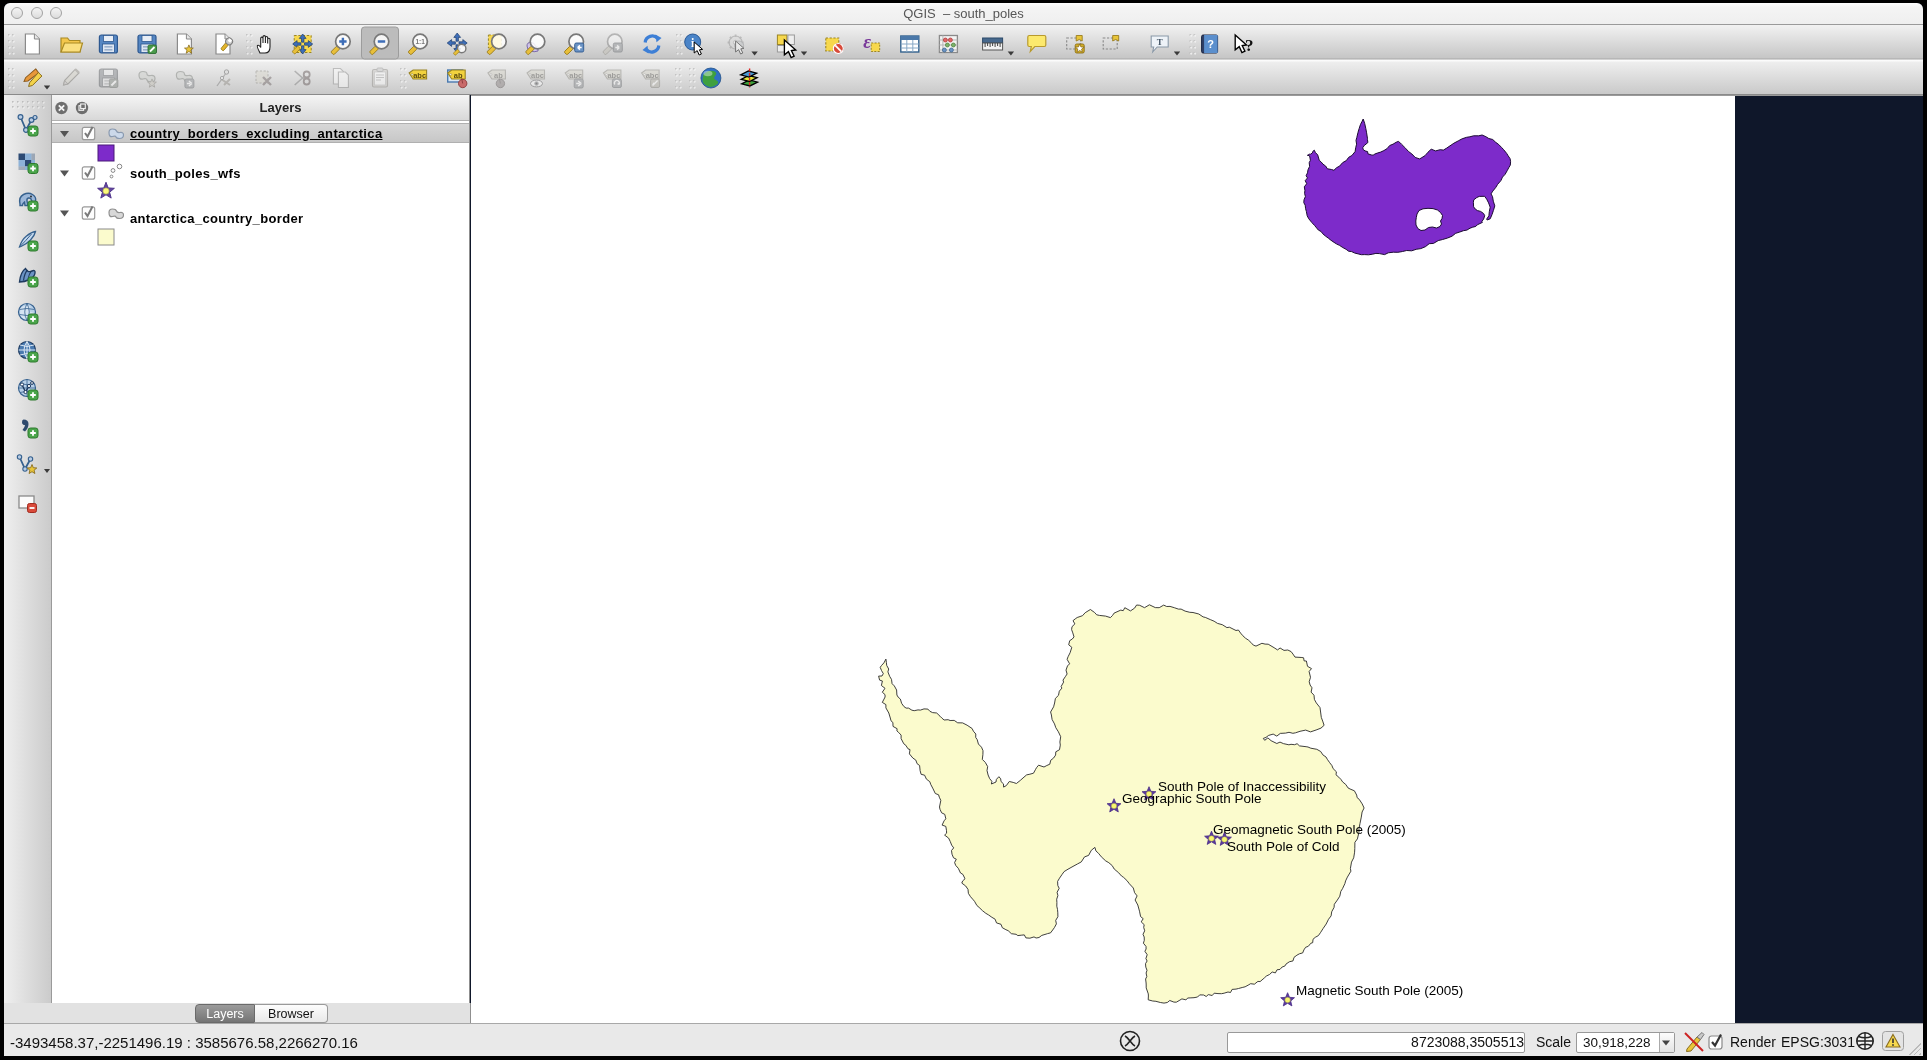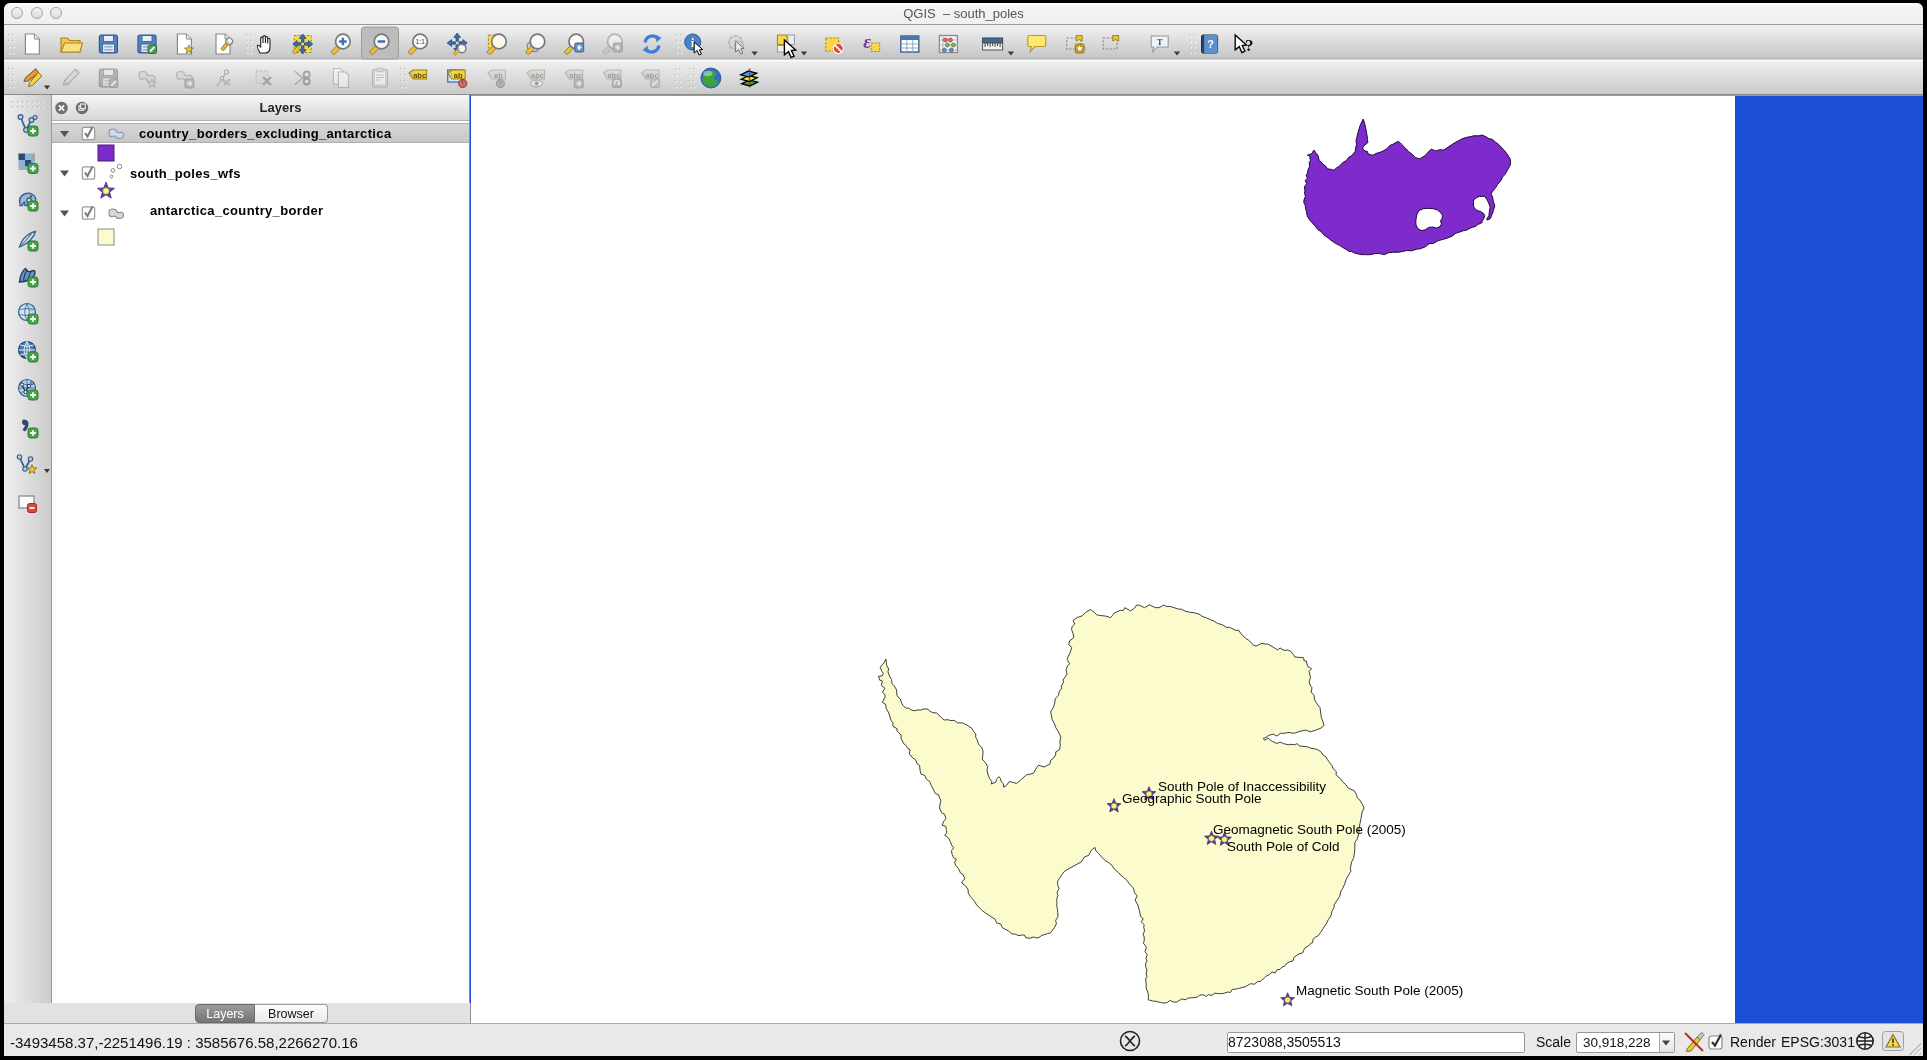--- a/index.html
+++ b/index.html
@@ -1,17 +1,17 @@
 <!DOCTYPE html>
 <html><head><meta charset="utf-8">
 <style>
 html,body{margin:0;padding:0;width:1927px;height:1060px;background:#000;overflow:hidden;}
 *{box-sizing:border-box;}
 body{font-family:"Liberation Sans",sans-serif;-webkit-font-smoothing:antialiased;}
-#win{position:absolute;left:4px;top:3px;width:1919px;height:1053px;background:#1d4ed8;border-radius:6px 6px 0 0;overflow:hidden;}
+#win{position:absolute;left:4px;top:3px;width:1919px;height:1053px;background:#0f172a;border-radius:6px 6px 0 0;overflow:hidden;}
 #titlebar{position:absolute;left:0;top:0;width:100%;height:22px;background:linear-gradient(#fdfdfd,#f4f4f4 20%,#efefef);border-bottom:1px solid #9a9a9a;}
 .tl{position:absolute;top:4px;width:12px;height:12px;border-radius:50%;border:1px solid #a2a2a2;background:linear-gradient(#f4f4f4,#dcdcdc);}
 #title{position:absolute;top:0;left:0;width:100%;text-align:center;font-size:13px;line-height:21px;color:#565656;}
 #toolbars{position:absolute;left:0;top:22px;width:100%;height:70px;background:linear-gradient(#f2f2f2 0px,#c6c6c6 33px,#a8a8a8 34px,#fbfbfb 35px,#fbfbfb 36px,#eeeeee 37px,#c8c8c8 70px);}
 
 #tbbot{position:absolute;left:0;top:91px;width:100%;height:1px;background:#8a8a8a;}
 #dock{position:absolute;left:0;top:92px;width:48px;height:908px;background:linear-gradient(90deg,#efefef,#cbcbcb);border-right:1px solid #9a9a9a;}
 #panel{position:absolute;left:48px;top:92px;width:418px;height:908px;background:#fff;border-right:1px solid #8f8f8f;}
 #panelhead{position:absolute;left:0;top:0;width:100%;height:26px;background:linear-gradient(#f5f5f5,#d8d8d8);border-bottom:1px solid #b0b0b0;}
 #paneltitle{position:absolute;top:0;left:20px;width:100%;text-align:center;font-size:13px;font-weight:600;line-height:25px;color:#222;}
@@ -610,23 +610,23 @@
         <circle cx="67.5" cy="71.5" r="2.3" fill="#fff" stroke="#888" stroke-width="1"></circle>
         <circle cx="59.5" cy="81.5" r="1.4" fill="#fff" stroke="#888" stroke-width="1"></circle>
         <path d="M54.0 87.2 56.2 92.9 62.4 93.3 57.6 97.2 59.2 103.1 54.0 99.8 48.8 103.1 50.4 97.2 45.6 93.3 51.8 92.9Z" fill="#63469f" stroke="#4a2d86" stroke-width="0.9"></path>
         <circle cx="54" cy="96" r="3.2" fill="#fbf97a" stroke="#8a8350" stroke-width="0.6"></circle>
         <path d="M8.0 115.5 L17.0 115.5 L12.5 121.5Z" fill="#555"></path>
         <rect x="30.3" y="111.8" width="12.4" height="12.4" rx="2" fill="#fdfdfd" stroke="#9a9a9a" stroke-width="1.2"></rect>
         <path d="M33.0 117.5 L35.5 121 L40.5 111.5" fill="none" stroke="#7a7a7a" stroke-width="2"></path>
         <path transform="translate(56,111)" d="M1 6.5 Q1 3 4.5 3 Q8 3 8.5 5 Q9 7 12 6.5 Q15.5 6 15.5 9 Q15.5 12.5 11.5 12.5 Q8.5 12.5 8 11 Q7.5 9.5 4.5 10.5 Q1 11.5 1 6.5 Z" fill="#d8d8d8" stroke="#909090" stroke-width="1.2"></path>
         <rect x="46" y="134" width="16" height="16" fill="#fbfbcd" stroke="#8a8a8a" stroke-width="1"></rect>
       </svg>
-<div class="lname" style="left:78px;top:31px;margin-left:9px;">country_borders_excluding_antarctica</div>
+<div class="lname" style="left:78px;top:31px;text-decoration:underline;">country_borders_excluding_antarctica</div>
 <div class="lname" style="left:78px;top:70.5px;">south_poles_wfs</div>
-<div class="lname" style="left:78px;top:108px;margin-left:20px;">antarctica_country_border</div>
+<div class="lname" style="left:78px;top:116px;">antarctica_country_border</div>
 </div>
 <div id="tabstrip">
 <div class="seg" style="left:191px;top:1px;width:60px;background:linear-gradient(#9b9b9b,#757575);color:#fff;border:1px solid #6a6a6a;border-radius:4px 0 0 4px;">Layers</div>
 <div class="seg" style="left:251px;top:1px;width:73px;background:linear-gradient(#fdfdfd,#e9e9e9);color:#111;border:1px solid #9a9a9a;border-left:none;border-radius:0 4px 4px 0;text-align:center;">Browser</div>
 </div>
 <div id="canvastop"></div>
     <div style="position:absolute;left:466px;top:1000px;width:1px;height:20px;background:#8f8f8f;"></div>
 <div id="canvaswrap">
 <svg width="1452" height="927" viewBox="471 96 1452 927" style="position:absolute;left:0;top:0;">
 <path d="M885.9 659.1 883.9 662.9 881.5 665.5 880.2 667.3 881.5 670.5 883.3 673.6 882.0 676.0 878.6 676.1 879.6 680.1 882.4 681.0 881.4 685.5 885.0 688.3 882.3 692.2 885.0 694.6 885.1 697.0 882.3 702.4 885.9 704.6 885.9 707.9 888.8 713.0 890.3 718.0 891.0 720.8 892.9 722.5 893.0 726.4 897.1 728.7 896.9 730.9 898.6 732.4 901.1 735.1 901.1 738.6 903.8 743.8 905.8 745.3 908.0 748.8 910.0 749.6 909.4 753.9 912.9 758.1 915.8 760.1 917.1 763.7 919.6 765.5 920.1 770.6 921.1 774.3 924.6 775.2 926.4 779.1 929.8 781.7 930.7 784.3 933.1 788.9 935.3 793.5 938.6 794.8 939.3 797.2 940.8 800.4 939.5 807.0 940.0 809.3 941.6 812.8 944.8 814.4 945.8 818.8 944.1 820.8 942.1 825.1 945.8 826.4 946.5 830.6 946.6 833.2 944.6 835.1 948.6 838.1 950.2 841.4 951.7 845.2 953.7 847.9 951.5 850.5 952.0 854.2 953.5 857.8 956.3 859.2 954.6 862.5 955.7 865.4 958.3 868.3 960.5 873.0 962.9 874.4 965.0 878.8 962.7 880.9 961.8 883.1 965.7 886.0 968.0 889.4 968.4 893.4 970.5 896.7 972.7 899.2 974.5 901.3 976.9 905.5 979.1 907.4 982.4 910.6 985.8 913.3 988.5 914.9 991.9 917.3 995.1 919.2 996.5 922.9 1001.0 924.3 1002.3 927.7 1005.9 929.7 1008.2 930.7 1011.4 933.7 1016.1 934.3 1017.8 935.6 1021.2 935.2 1024.3 934.9 1025.9 937.9 1029.9 938.2 1034.0 936.9 1036.1 938.0 1039.0 937.5 1041.8 935.4 1046.1 934.1 1047.6 933.6 1050.5 932.9 1052.7 930.0 1054.4 927.6 1056.4 923.9 1055.7 920.4 1057.9 916.7 1057.8 912.8 1057.5 909.4 1056.8 906.2 1056.9 902.6 1056.7 899.2 1057.9 895.6 1057.1 892.3 1059.2 888.3 1057.8 885.5 1057.6 881.4 1059.5 878.2 1061.9 874.7 1064.1 871.6 1068.0 869.2 1073.0 866.4 1077.4 864.0 1081.3 861.9 1084.5 856.9 1088.6 855.4 1091.3 850.3 1094.9 847.4 1095.9 850.9 1098.6 853.4 1101.3 856.8 1105.7 860.9 1108.8 862.7 1112.2 865.6 1114.2 869.0 1118.7 872.8 1121.5 876.0 1123.5 877.3 1126.9 880.5 1129.4 883.8 1133.3 888.0 1134.6 892.7 1137.1 895.9 1135.1 900.0 1137.8 905.0 1139.5 911.2 1140.6 916.6 1143.2 918.7 1141.2 921.9 1144.2 924.7 1143.7 927.4 1144.7 930.8 1143.0 934.3 1144.2 937.0 1144.3 940.3 1143.4 943.2 1146.0 946.4 1146.1 949.0 1144.9 951.3 1147.2 954.7 1145.9 958.5 1147.1 961.0 1145.5 963.7 1145.8 967.1 1147.0 970.3 1146.1 973.0 1146.8 976.6 1145.6 979.0 1146.1 983.0 1146.2 985.0 1146.2 987.9 1148.3 993.9 1148.4 996.0 1148.2 999.8 1152.7 1001.0 1155.9 1001.3 1160.4 1002.5 1164.0 1003.1 1167.3 1002.5 1169.8 1000.5 1173.9 1002.1 1176.3 1002.2 1179.1 1000.6 1181.9 998.9 1185.9 999.8 1187.9 998.0 1190.1 997.9 1194.0 997.7 1197.6 997.0 1199.7 994.9 1203.7 995.0 1206.2 996.5 1208.3 994.6 1212.2 995.5 1214.2 993.2 1218.0 993.6 1221.5 993.7 1224.1 993.2 1228.0 992.0 1230.5 992.5 1232.1 989.4 1236.0 989.1 1238.5 988.5 1242.2 987.5 1245.1 986.8 1248.1 985.2 1250.6 983.7 1254.4 984.2 1257.9 981.4 1260.1 981.6 1263.0 979.1 1264.6 977.7 1266.3 976.1 1269.5 974.5 1272.2 972.0 1275.4 972.9 1277.0 969.8 1280.0 969.4 1282.1 967.0 1284.8 966.1 1286.0 964.1 1289.3 961.8 1293.0 960.9 1294.0 957.4 1296.9 955.2 1299.4 953.8 1302.7 952.9 1303.9 949.9 1305.6 947.3 1308.3 946.3 1310.9 943.2 1312.7 942.7 1313.0 939.3 1315.3 937.3 1318.4 935.6 1320.7 932.3 1323.1 928.5 1326.2 924.0 1328.5 919.3 1331.1 915.9 1331.7 911.8 1334.1 907.3 1334.3 904.3 1337.3 900.1 1339.8 896.2 1340.8 891.4 1342.5 888.7 1344.9 883.6 1345.6 880.9 1347.4 877.1 1350.9 871.2 1350.4 868.5 1351.5 862.1 1353.7 857.8 1354.6 852.2 1354.8 848.4 1354.9 842.3 1357.4 838.9 1359.0 832.2 1359.0 828.6 1360.0 823.4 1361.3 817.1 1362.1 812.0 1364.1 808.0 1362.2 803.9 1359.2 799.3 1357.1 797.6 1356.7 795.1 1354.4 790.8 1350.1 789.0 1348.0 787.9 1345.8 784.5 1342.6 781.9 1341.0 779.5 1338.8 777.2 1336.0 774.8 1336.4 771.8 1333.1 768.6 1331.9 765.5 1329.7 762.7 1327.3 759.3 1326.0 757.0 1322.9 754.9 1320.7 751.5 1316.8 749.3 1310.8 748.2 1308.0 747.0 1306.1 746.7 1299.5 745.9 1297.1 743.7 1294.6 744.7 1291.0 744.3 1288.9 744.8 1283.4 743.6 1280.0 742.1 1276.8 743.5 1271.1 740.7 1267.9 737.9 1264.7 740.3 1263.3 738.4 1266.0 737.4 1268.6 735.4 1273.2 734.1 1276.8 736.1 1280.3 733.4 1285.6 733.1 1289.0 732.3 1292.9 733.3 1295.5 732.8 1300.0 731.3 1305.7 730.1 1310.5 731.9 1316.1 730.0 1321.0 728.1 1324.1 725.3 1322.7 721.1 1321.3 717.4 1320.6 712.0 1320.0 707.6 1316.3 702.9 1314.4 699.4 1314.0 695.2 1311.1 692.1 1312.0 687.8 1310.1 685.0 1309.2 681.7 1310.5 677.3 1309.1 671.5 1311.5 668.6 1307.5 666.3 1306.4 661.0 1304.1 660.9 1303.6 657.8 1301.9 657.5 1295.0 657.1 1293.0 654.1 1291.1 651.6 1287.8 650.0 1284.0 650.4 1280.1 648.0 1277.5 649.9 1274.1 647.7 1268.2 644.2 1265.1 644.1 1261.9 643.3 1256.0 646.1 1253.3 645.1 1250.9 642.4 1248.4 640.1 1245.5 638.2 1242.8 635.7 1240.6 633.1 1238.4 630.0 1236.0 630.5 1229.4 627.2 1226.9 627.6 1222.3 624.7 1217.5 623.4 1214.1 621.2 1210.3 619.6 1205.3 617.4 1203.1 616.9 1198.8 614.0 1193.0 612.5 1189.8 612.3 1185.1 611.1 1181.1 609.1 1178.4 609.1 1174.3 607.7 1170.0 606.4 1166.7 606.5 1163.7 605.1 1159.2 607.7 1155.3 607.6 1149.4 604.8 1144.5 607.7 1139.7 605.3 1136.6 605.0 1134.6 608.1 1130.5 610.9 1124.8 607.7 1123.2 610.7 1120.8 610.1 1114.1 613.1 1112.5 615.5 1110.4 617.6 1105.6 616.1 1099.4 615.4 1096.7 614.8 1094.6 612.5 1090.4 609.5 1085.2 612.7 1082.5 615.7 1077.2 617.5 1075.2 618.9 1073.0 620.7 1074.9 623.9 1072.0 626.7 1071.6 629.6 1072.8 632.9 1074.0 636.9 1072.3 639.0 1069.7 640.7 1068.7 644.8 1071.8 647.3 1070.1 652.7 1068.1 656.7 1067.1 659.3 1069.6 663.8 1067.5 665.9 1066.0 670.1 1067.1 674.0 1065.3 676.7 1063.0 680.1 1063.6 682.1 1061.1 686.5 1061.9 688.1 1059.3 691.2 1058.5 695.3 1055.4 698.4 1054.6 703.0 1053.6 706.8 1050.6 712.0 1051.4 715.0 1052.1 719.5 1054.5 723.9 1055.8 727.7 1058.4 731.8 1060.7 736.7 1059.9 742.0 1060.3 745.1 1059.5 749.7 1055.8 751.8 1055.6 755.1 1053.5 758.1 1050.7 760.3 1049.8 764.2 1046.8 765.5 1044.0 767.0 1038.6 765.2 1036.6 767.6 1035.6 769.3 1033.5 773.2 1029.9 774.2 1026.6 774.9 1024.0 777.1 1020.3 780.4 1016.4 783.5 1013.2 782.4 1009.3 781.5 1006.3 785.6 1003.6 787.1 1003.5 783.9 1001.0 781.5 1000.7 778.8 998.9 776.7 996.4 779.4 996.0 782.0 991.4 784.0 991.9 781.3 989.7 778.7 988.1 775.0 987.0 770.5 987.7 766.6 985.3 762.4 982.3 759.4 982.9 754.7 983.0 750.7 981.5 747.2 978.4 744.0 977.2 739.6 975.7 737.4 975.8 734.0 973.4 731.2 972.1 728.5 967.1 725.2 962.6 722.9 957.7 722.8 954.2 720.4 950.1 720.5 948.1 719.7 944.1 720.0 941.9 718.1 940.0 716.2 936.7 713.0 932.6 712.6 929.9 711.3 927.9 709.1 924.0 708.9 920.4 710.1 918.0 709.9 914.2 710.7 911.9 710.2 908.6 708.1 906.1 708.1 903.9 706.5 901.6 703.3 900.4 699.1 898.2 697.2 896.9 695.0 896.6 690.0 894.3 685.9 892.1 683.7 891.5 679.4 889.7 676.4 887.9 671.9 888.7 669.0 886.7 665.4 886.4 662.5Z" fill="#fbfbcd" stroke="#2a2a2a" stroke-width="0.9" stroke-linejoin="round"></path>
@@ -651,21 +651,21 @@
 </g>
 </svg>
 </div>
 <div id="statusbar">
 <div style="position:absolute;left:6px;top:10px;font-size:15px;color:#111;">-3493458.37,-2251496.19 : 3585676.58,2266270.16</div>
 <svg width="26" height="26" style="position:absolute;left:1113px;top:4px;">
 <circle cx="13" cy="13" r="9.5" fill="none" stroke="#222" stroke-width="1.6"></circle>
 <path d="M8 8 C12 10 14 16 18 18 M8 18 C12 16 14 10 18 8" fill="none" stroke="#222" stroke-width="1.6"></path>
 </svg>
 <div style="position:absolute;left:1144px;top:10px;font-size:14px;color:#111;margin-top:20px;">Coordinate:</div>
-<div style="position:absolute;left:1223px;top:8px;width:298px;height:21px;background:#fff;border:1px solid #999;border-radius:2px;font-size:14px;text-align:left;line-height:19px;color:#111;">8723088,3505513</div>
+<div style="position:absolute;left:1223px;top:8px;width:298px;height:21px;background:#fff;border:1px solid #999;border-radius:2px;font-size:14px;text-align:right;line-height:19px;color:#111;">8723088,3505513</div>
 <div style="position:absolute;left:1532px;top:10px;font-size:14px;color:#111;">Scale</div>
 <div style="position:absolute;left:1572px;top:8px;width:99px;height:21px;background:#fff;border:1px solid #999;border-radius:2px;">
  <div style="position:absolute;left:6px;top:0;font-size:13.5px;line-height:19px;color:#111;">30,918,228</div>
  <div style="position:absolute;right:0;top:0;width:15px;height:19px;border-left:1px solid #aaa;background:linear-gradient(#fdfdfd,#e4e4e4);"></div>
  <svg width="10" height="8" style="position:absolute;right:3px;top:6px;">
           <path d="M1 1.5 L9 1.5 L5 6.5Z" fill="#444"></path>
         </svg>
 </div>
 <svg width="24" height="24" style="position:absolute;left:1678px;top:6px;">
 <path d="M5 19 L15 7 L18.5 9.5 L9 21 L4.5 21.5 Z" fill="#e8c53a" stroke="#8a6d1e" stroke-width="1"></path>

